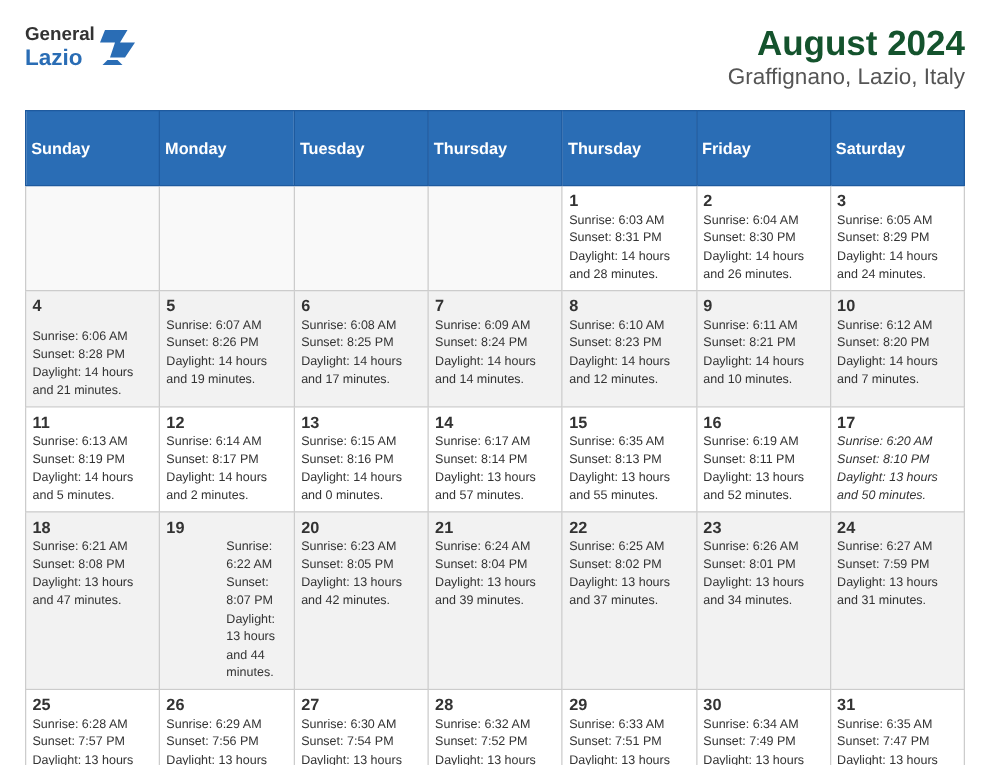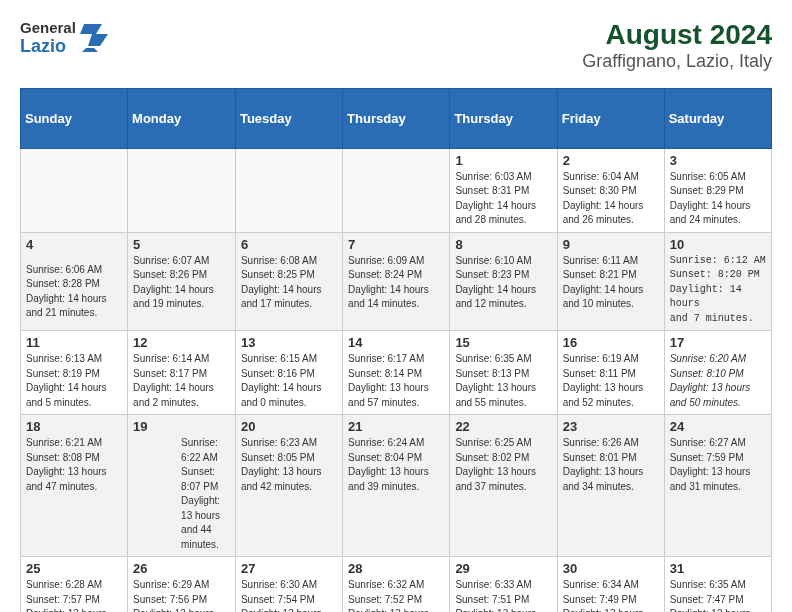--- a/index.html
+++ b/index.html
@@ -193,21 +193,21 @@
         </td>
         <td>
           <div class="day-number">9</div>
           <div class="day-info" style="white-space: pre-line;">Sunrise: 6:11 AM
 Sunset: 8:21 PM
 Daylight: 14 hours
 and 10 minutes.</div>
         </td>
         <td>
           <div class="day-number">10</div>
-          <div class="day-info" style="white-space: pre-line; font-family: Liberation Mono, monospace;">Sunrise: 6:12 AM
+          <div class="day-info" style="white-space: pre-line;">Sunrise: 6:12 AM
 Sunset: 8:20 PM
 Daylight: 14 hours
 and 7 minutes.</div>
         </td>
       </tr>
       <tr>
         <td>
           <div class="day-number">11</div>
           <div class="day-info" style="white-space: pre-line;">Sunrise: 6:13 AM
 Sunset: 8:19 PM

